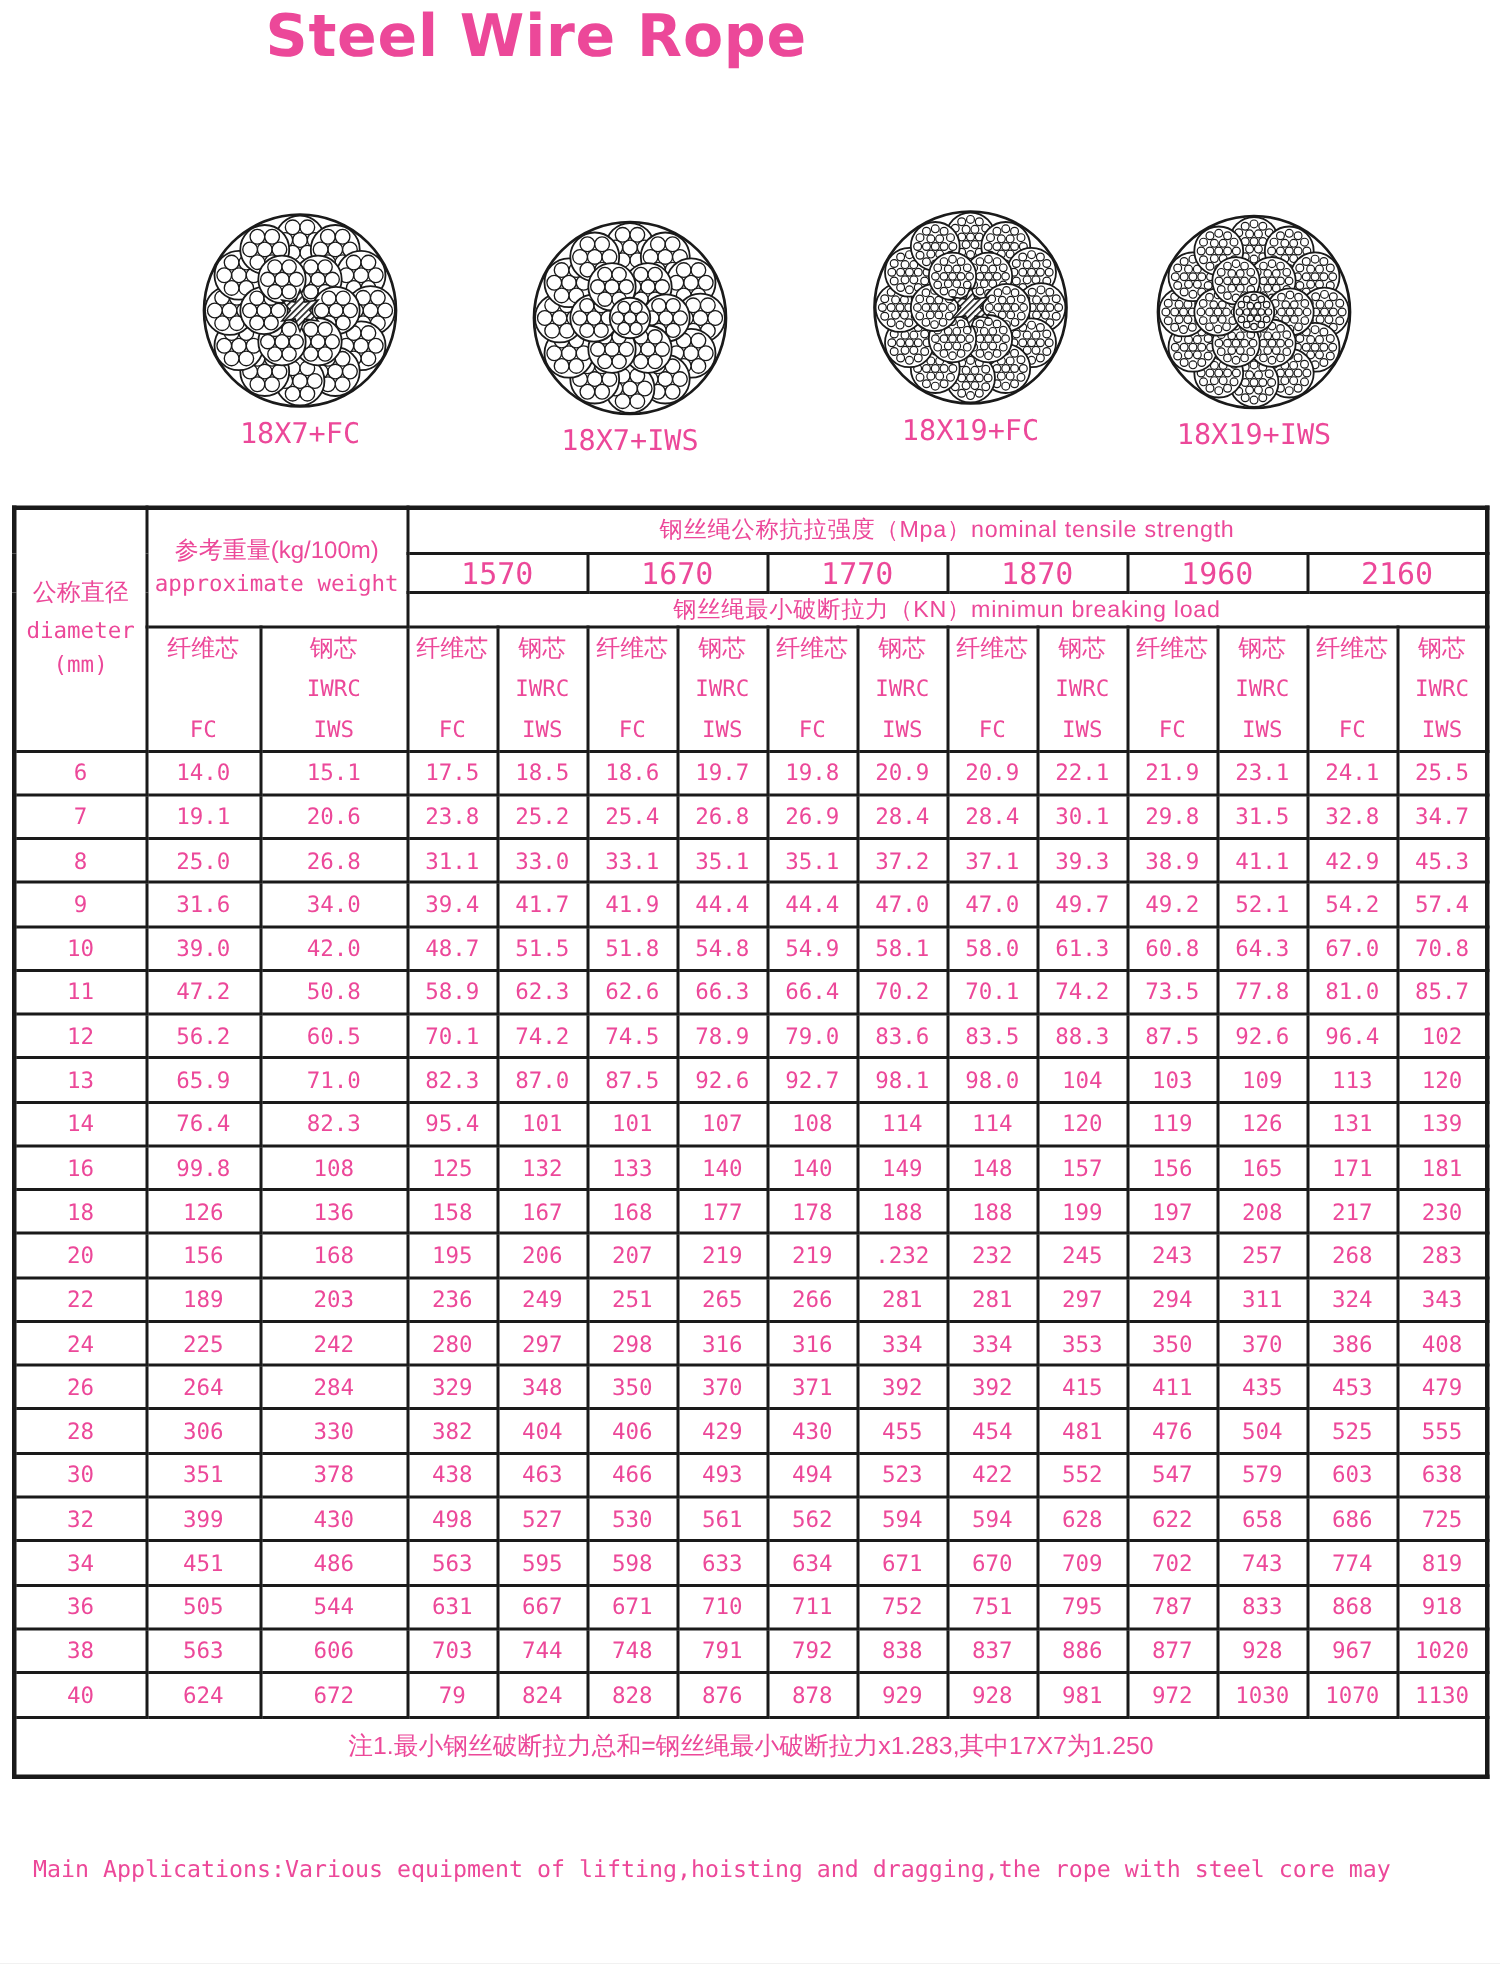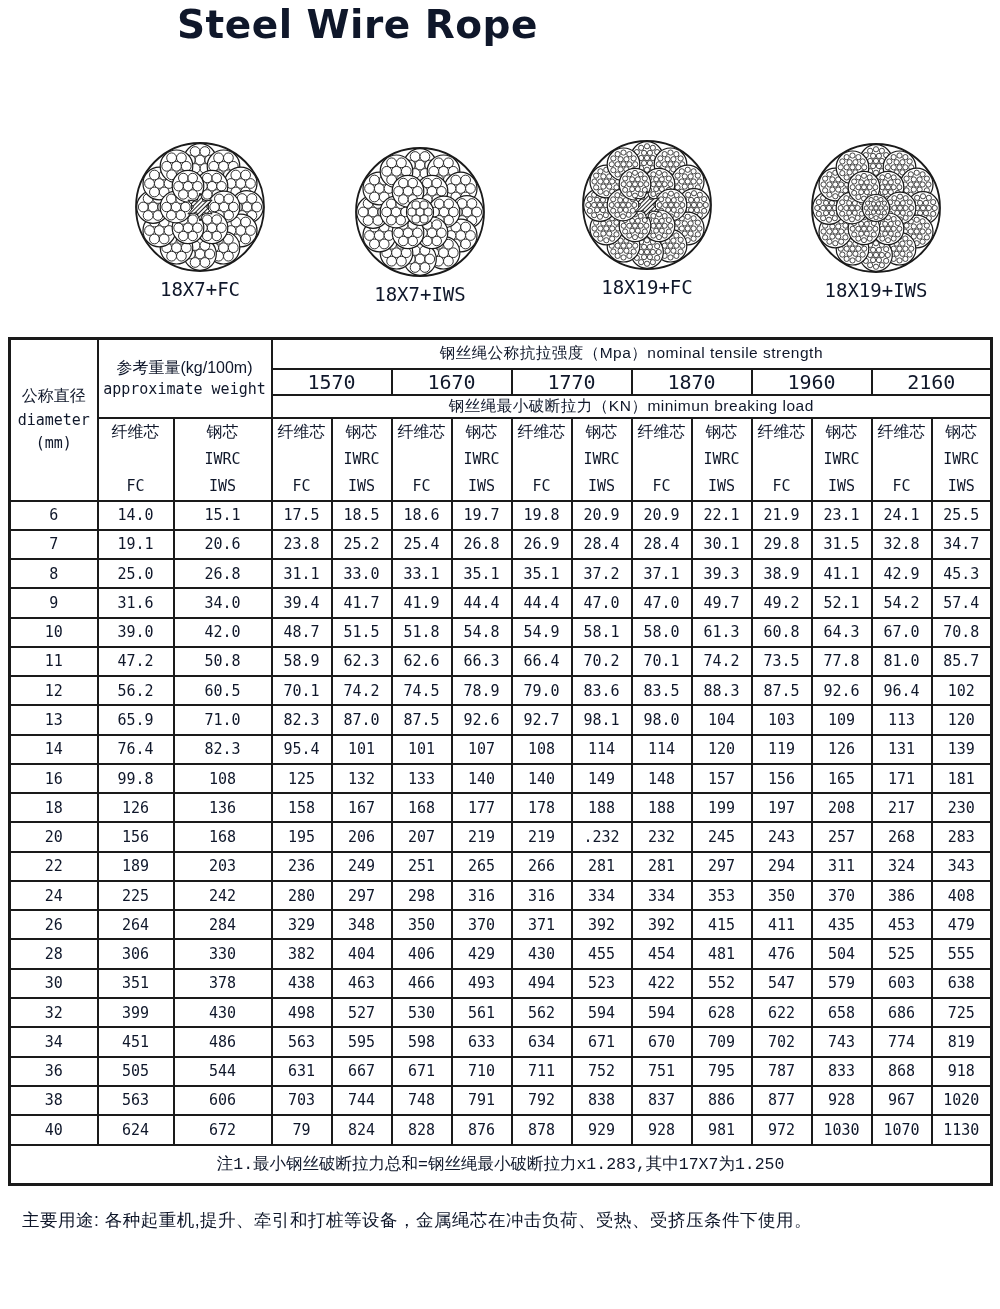--- a/index.html
+++ b/index.html
@@ -1,36 +1,36 @@
 <!DOCTYPE html>
 <html><head>
 <meta charset="utf-8">
 <style>
   html,body { margin:0; padding:0; background:#e8e8e8; }
   .page {
     position:relative; width:1000px; height:1309px; margin:0 auto;
-    background:#ffffff; color:#0f172a;
+    background:#ffffff; color:#ec4899;
     font-family:"Liberation Sans", sans-serif;
     overflow:hidden;
   }
   .title {
     position:absolute; left:177px; top:2px; margin:0;
     font-family:"DejaVu Sans", sans-serif;
     font-size:39px; font-weight:600; letter-spacing:0.5px;
   }
   .diag { position:absolute; width:132px; margin:0; padding:0; text-align:center; }
   .diag svg { display:block; width:132px; height:132px; }
   .diag figcaption {
     font-family:"DejaVu Sans Mono", monospace;
     font-size:19px; margin-top:5px; white-space:nowrap;
   }
   #diag1 { left:134px; top:141px; }
   #diag2 { left:354px; top:146px; }
   #diag3 { left:581px; top:139px; }
-  #diag4 { left:810px; top:142px; }
+  #diag4 { left:770px; top:142px; }
 
   table.spec {
     position:absolute; left:8px; top:337px;
     width:982px; height:849px;
     border-collapse:collapse; table-layout:fixed;
     border:3px solid #1a1a1a;
   }
   table.spec th, table.spec td {
     border:2px solid #1a1a1a; padding:0; text-align:center;
     font-weight:normal; overflow:hidden;
@@ -43,21 +43,21 @@
   .strength { font-family:"DejaVu Sans Mono", monospace; font-size:20px; }
   .diamcell .line { display:block; line-height:1.55; }
   .wtcell  .line { display:block; line-height:1.45; }
   .subth { vertical-align:top; }
   .subth .shl { height:27px; display:flex; align-items:center; justify-content:center; }
   tbody td {
     font-family:"DejaVu Sans Mono", monospace; font-size:15px;
   }
   td.notecell {
     text-align:left; padding-left:5px; font-size:16.5px;
-    font-family:Liberation Mono, monospace;
+    font-family:Liberation Sans, sans-serif;
   }
   .app-zh {
     position:absolute; left:22px; top:1208px;
     font-size:17.5px; letter-spacing:0.5px;
   }
   .app-en1 {
     position:absolute; left:22px; top:1237px;
     font-family:"DejaVu Sans Mono", monospace; font-size:15.5px;
   }
   .app-en2 {
@@ -1642,15 +1642,15 @@
           <td>1130</td>
         </tr>
       </tbody>
     <tfoot>
       <tr class="note-row">
         <td colspan="15" class="notecell">注1.最小钢丝破断拉力总和=钢丝绳最小破断拉力x1.283,其中17X7为1.250</td>
       </tr>
     </tfoot>
   </table>
 
-  <div class="app-zh">主要用途: 各种起重机,提升、牵引和打桩等设备，金属绳芯在冲击负荷、受热、受挤压条件下使用。</div>
+  <div class="app-en1">Main Applications:Various equipment of lifting,hoisting and dragging,the rope with steel core may</div>
 
 </div>
 
 </body></html>

